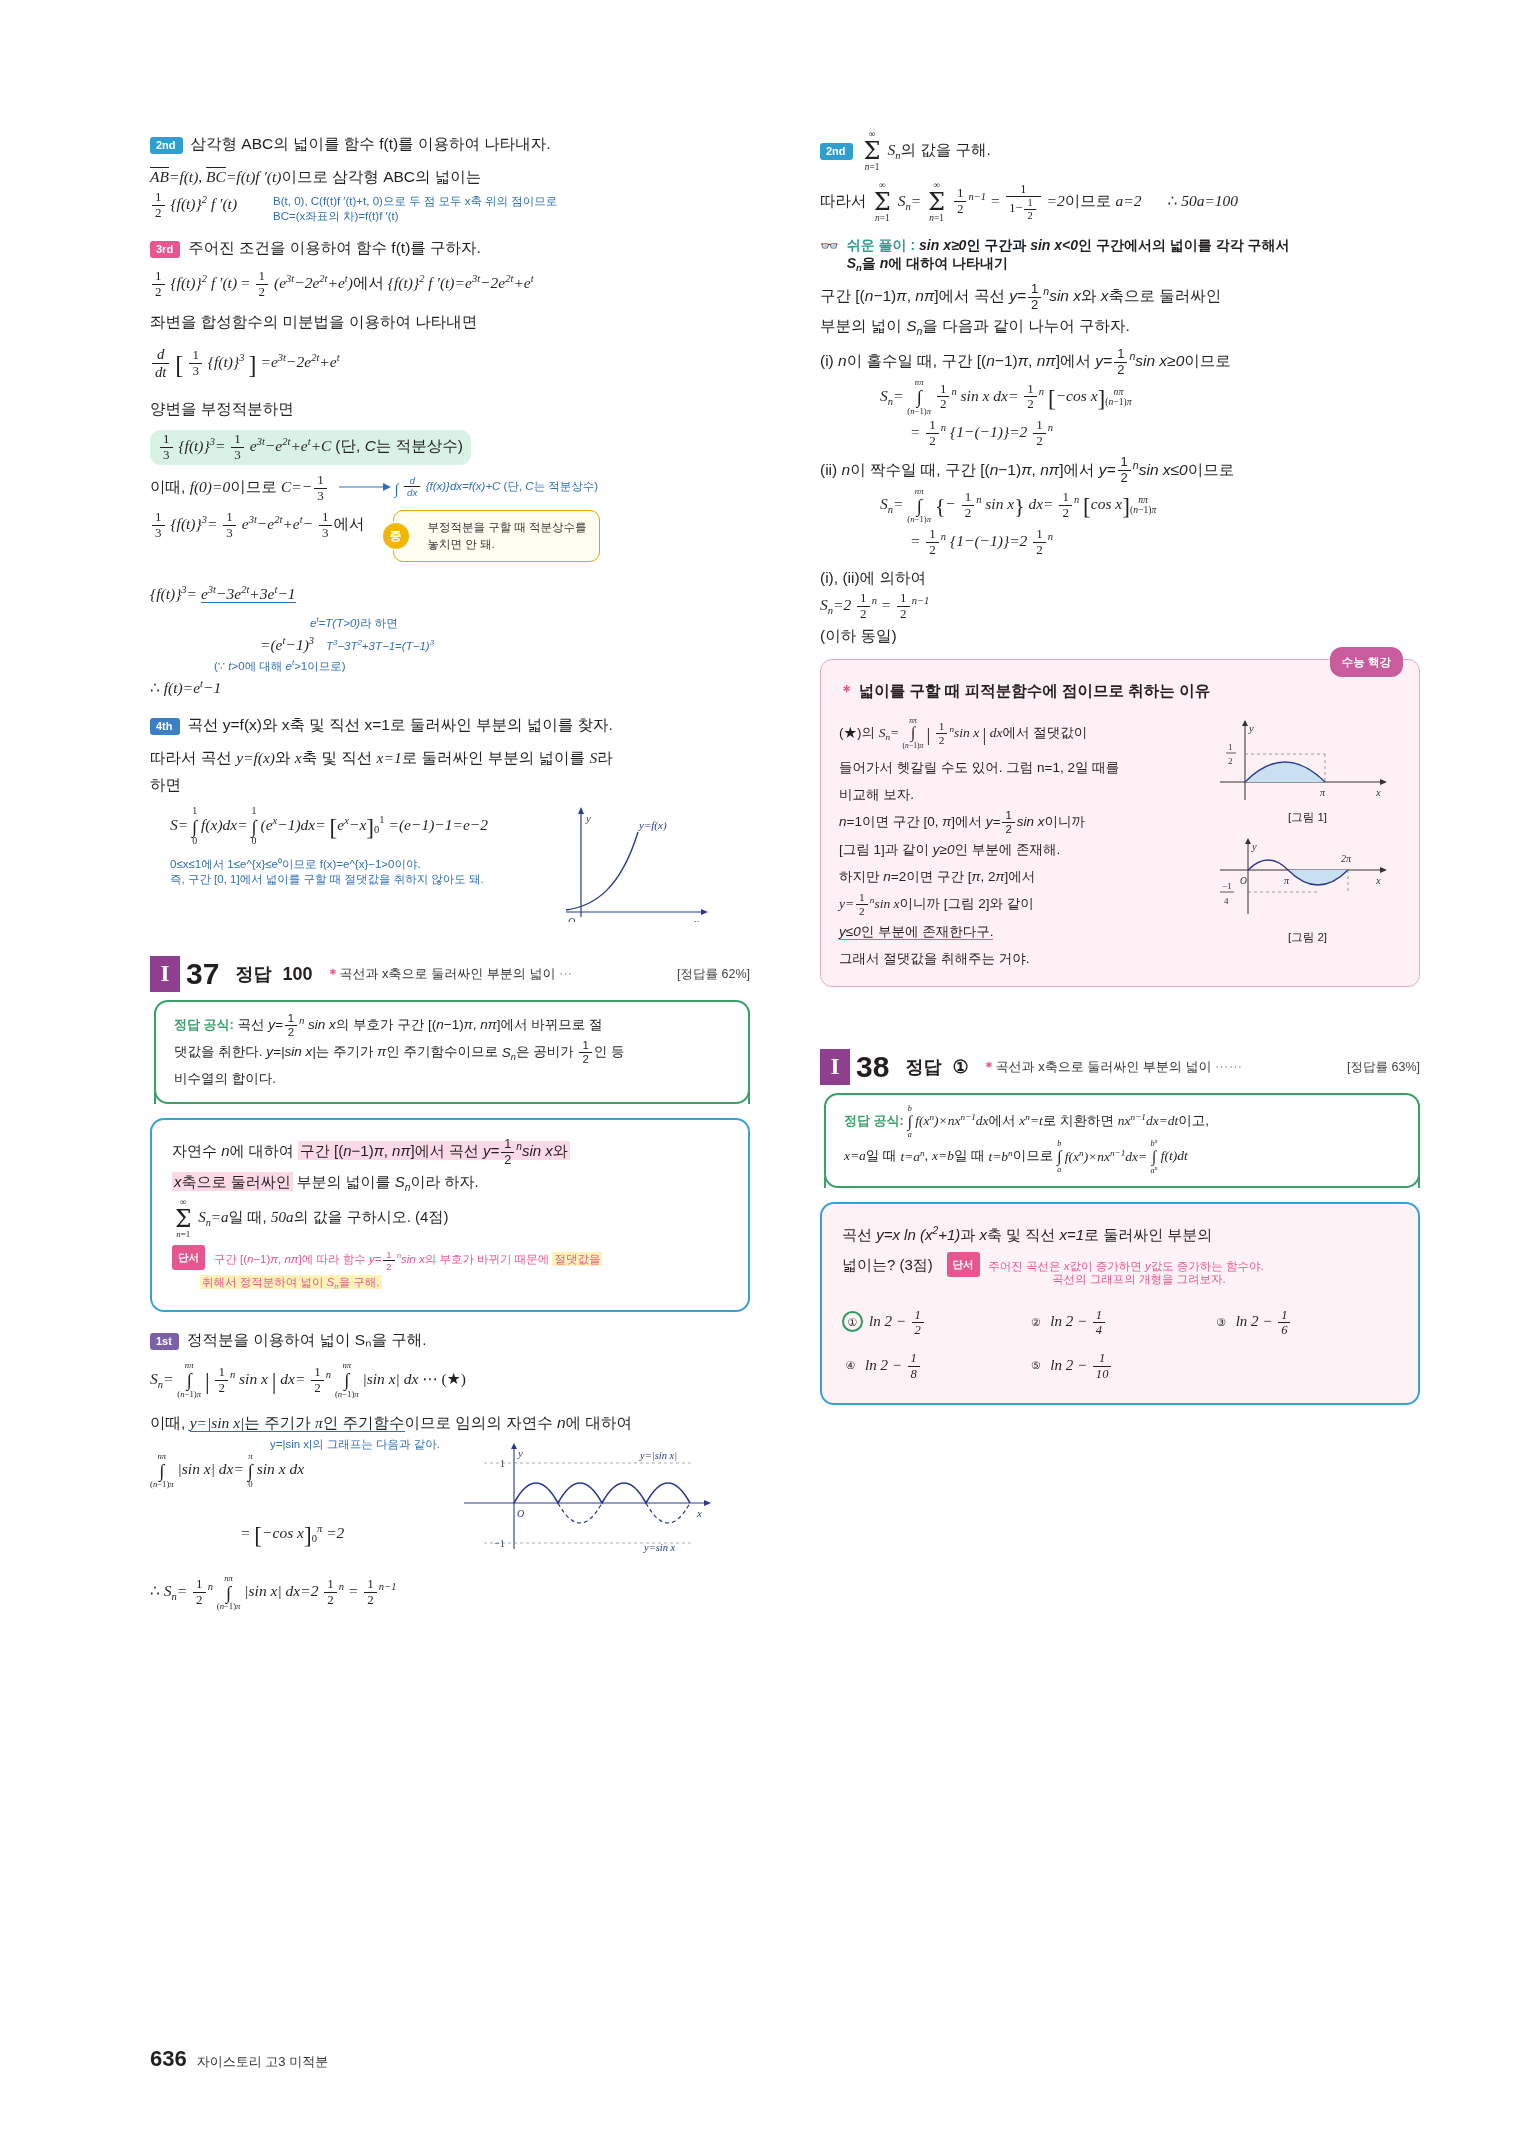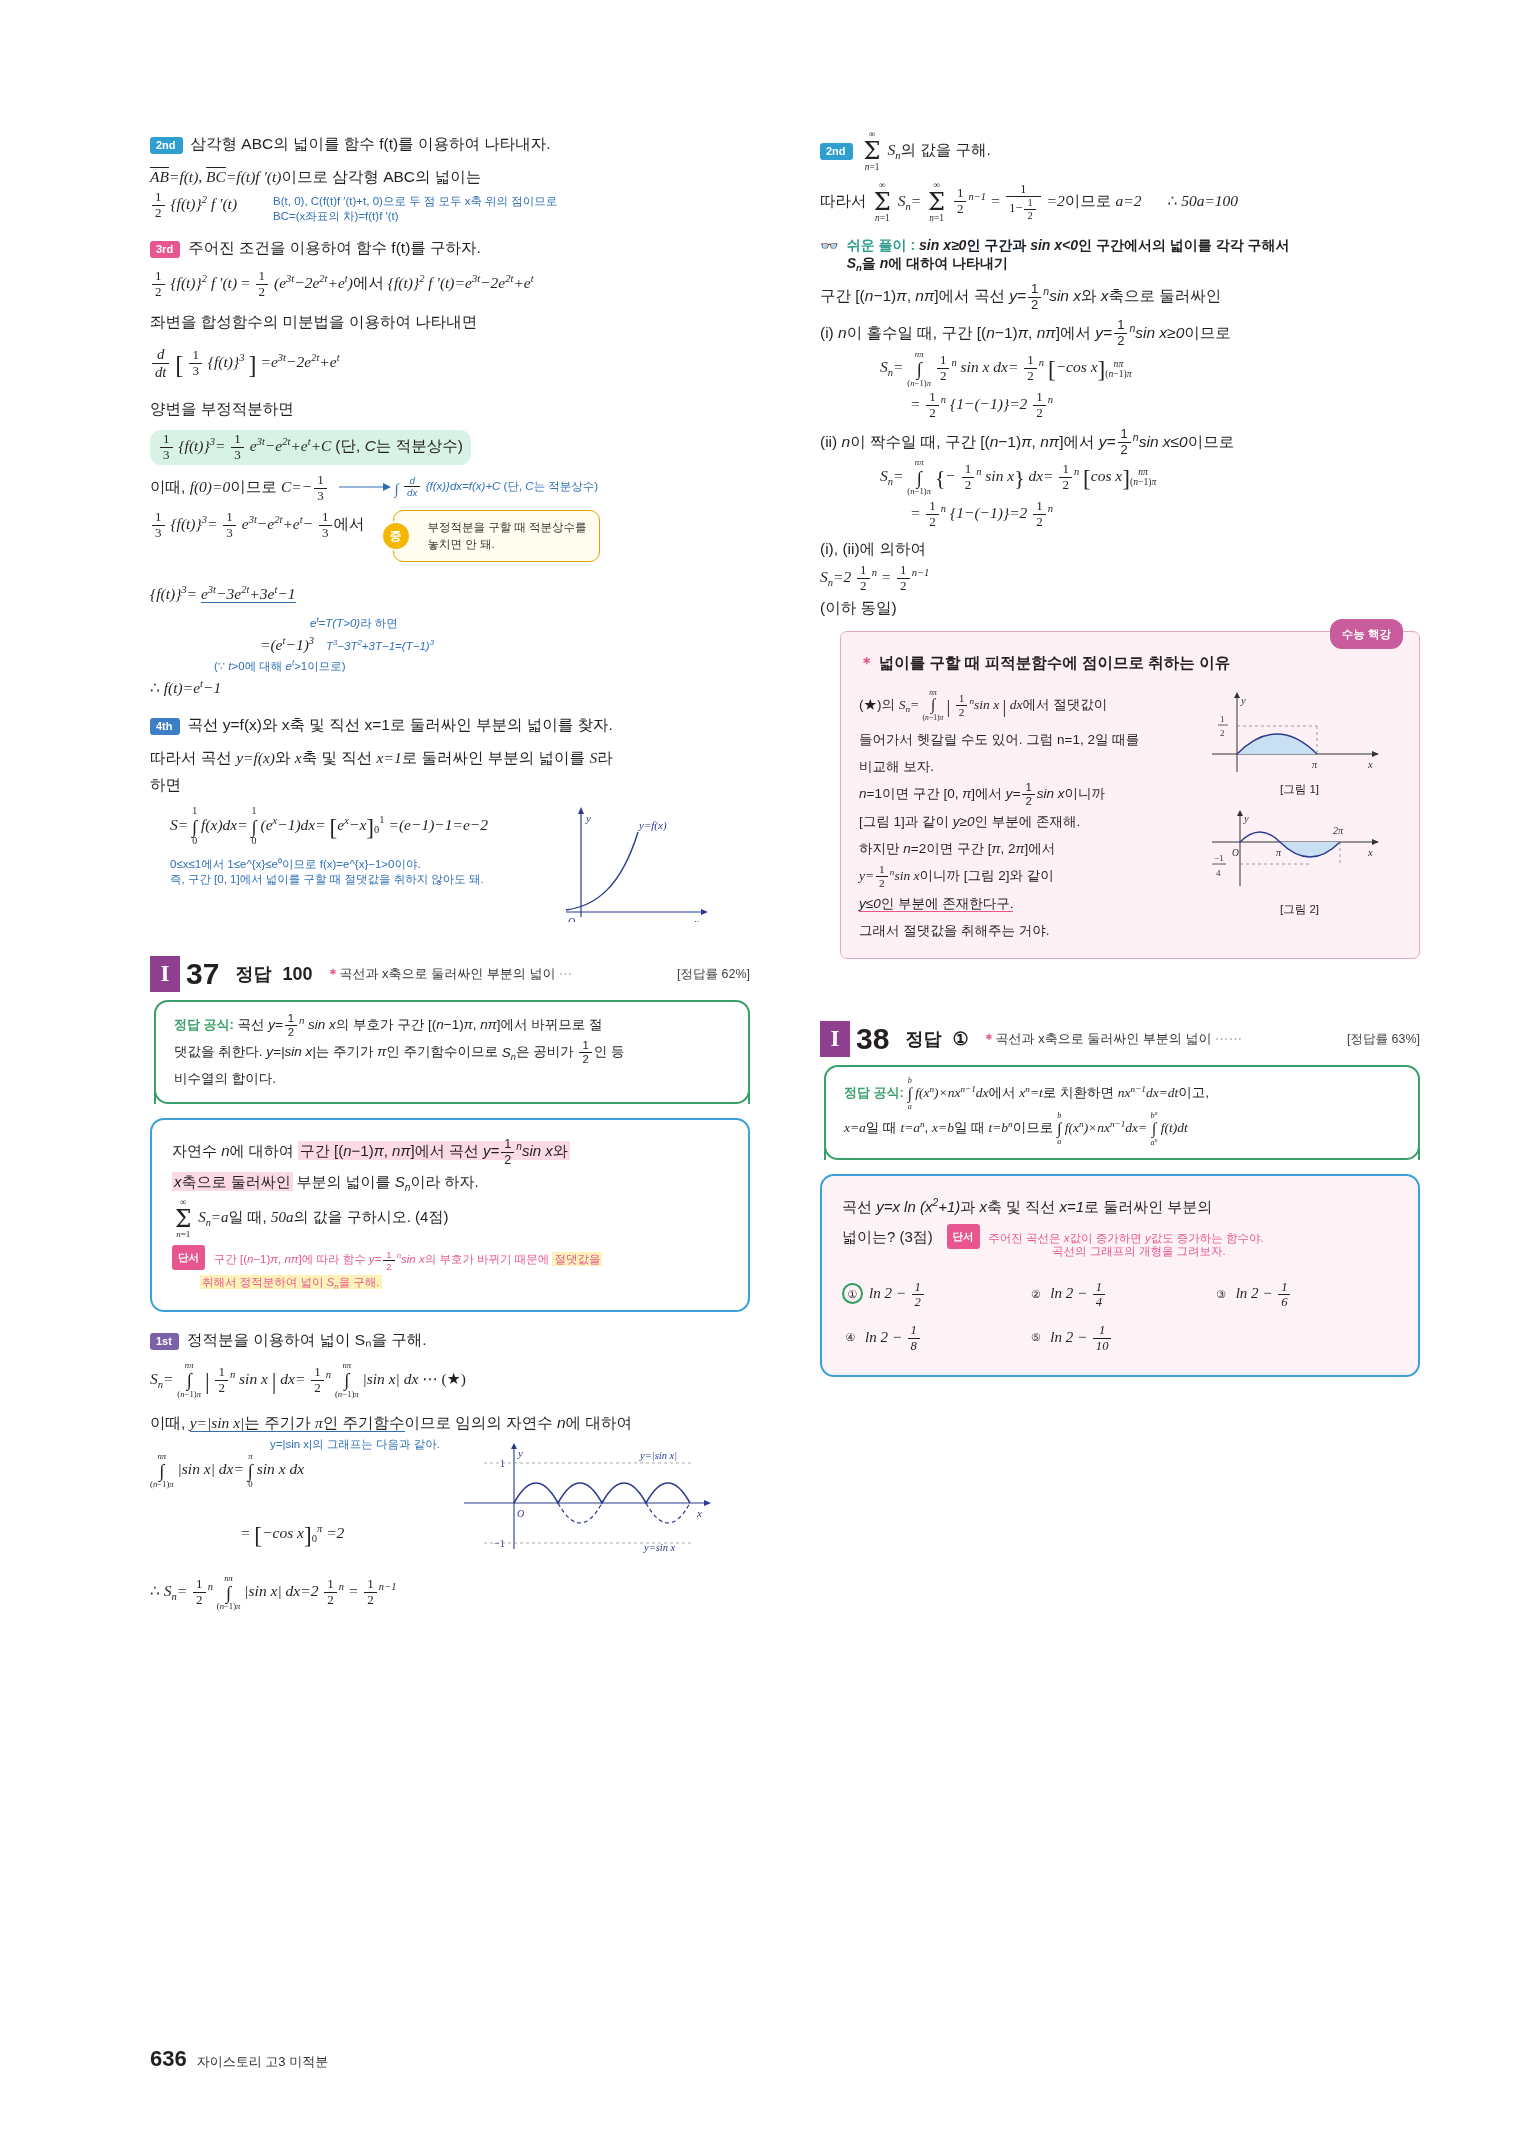--- a/index.html
+++ b/index.html
@@ -256,28 +256,27 @@
     font-family: "Liberation Sans", sans-serif;
     font-size: 14px;
     font-weight: bold;
     color: #2e9b8f;
   }
   .glasses { margin-right: 8px; font-size: 15px; color: #2e9b8f; }
 
   
   .core-box {
     border: 1.5px solid #e3a9c4;
-    border-radius: 7px;
+    border-radius: 12px;
     background: #fdf1f6;
-    padding: 16px 12px 14px 18px;
+    padding: 16px 4px 14px 18px;
     margin-top: 10px;
     position: relative;
     font-size: 14px;
     line-height: 1.95;
-    margin-left: 20px;
   }
   .core-badge {
     position: absolute;
     right: 16px;
     top: -13px;
     background: #c85c9c;
     color: #fff;
     font-family: "Liberation Sans", sans-serif;
     font-size: 11.5px;
     font-weight: bold;
@@ -633,20 +632,23 @@
       <span>
         <span>쉬운 풀이 :</span>
         <span class="mi" style="color:#231f20;"> sin x≥0</span><span style="color:#0f172a;" class="k">인 구간과</span><span class="mi" style="color:#231f20;"> sin x&lt;0</span><span style="color:#231f20;" class="k">인 구간에서의 넓이를 각각 구해서</span>
         <br>
         <span style="color:#231f20;" class="k"><span class="mi">S<span class="sub">n</span></span>을 <span class="mi">n</span>에 대하여 나타내기</span>
       </span>
     </div>
 
     <div class="txt">
       <span class="k">구간 [(<span class="mi">n</span>−1)<span class="mi">π</span>, <span class="mi">nπ</span>]에서 곡선 <span class="mi">y=</span><span class="frac"><span>1</span><span class="den">2</span></span><span class="sup mi">n</span><span class="mi">sin x</span>와 <span class="mi">x</span>축으로 둘러싸인</span>
+    </div>
+    <div class="txt k">
+      부분의 넓이 <span class="mi">S<span class="sub">n</span></span>을 다음과 같이 나누어 구하자.
     </div>
 
     <div class="txt mt6">
       <span class="k">(i) <span class="mi">n</span>이 홀수일 때, 구간 [(<span class="mi">n</span>−1)<span class="mi">π</span>, <span class="mi">nπ</span>]에서 <span class="mi">y=</span><span class="frac"><span>1</span><span class="den">2</span></span><span class="sup mi">n</span><span class="mi">sin x≥0</span>이므로</span>
     </div>
     <div class="txt ml60">
       <span class="mi">S<span class="sub">n</span>=</span>
       <span class="lim"><span style="display:block;font-size:0.7em"><span class="mi">nπ</span></span><span class="intg">∫</span><span style="display:block;font-size:0.7em">(<span class="mi">n</span>−1)<span class="mi">π</span></span></span>
       <span class="frac"><span>1</span><span class="den">2</span></span><span class="sup mi">n</span>
       <span class="mi"> sin x dx=</span>

